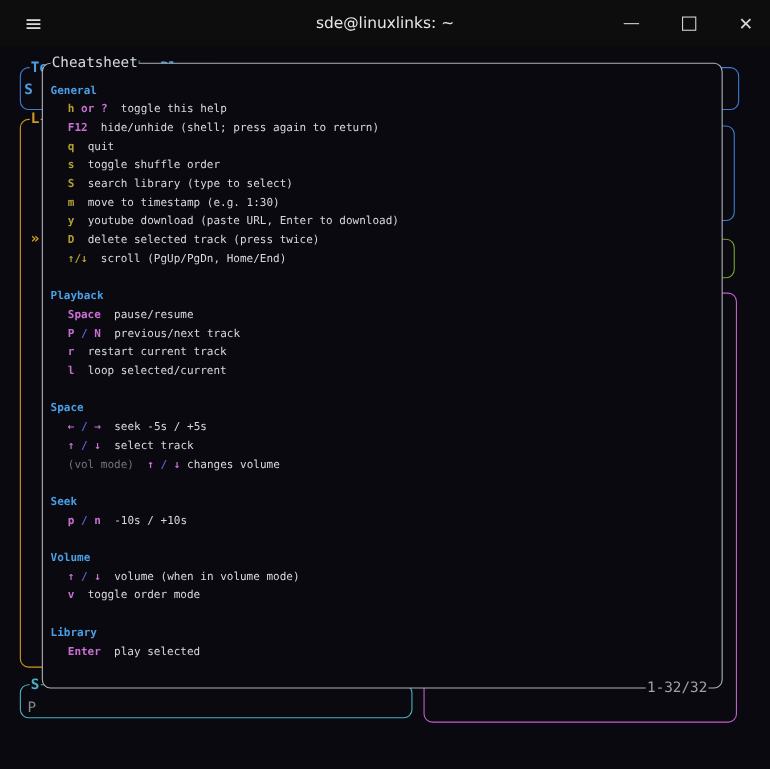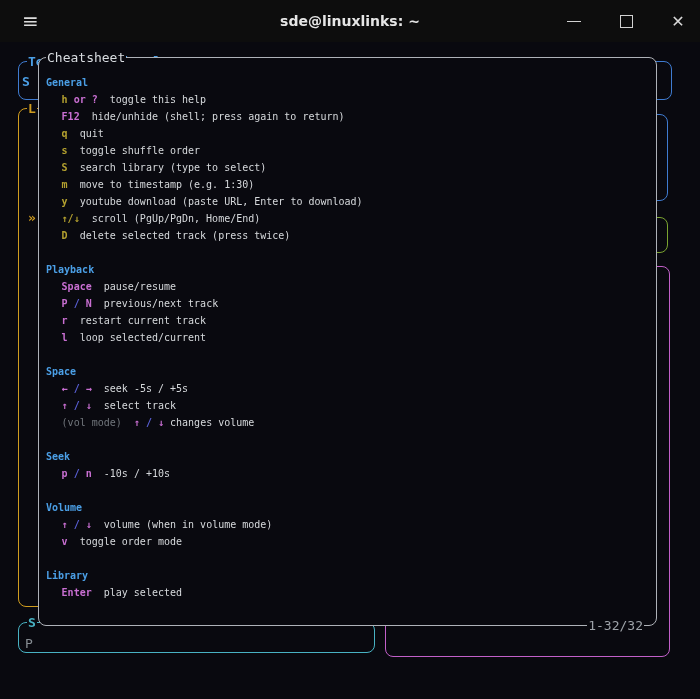--- a/index.html
+++ b/index.html
@@ -11,21 +11,21 @@
   #titlebar{
     position:absolute;left:0;top:0;width:700px;height:42px;background:#0d0d0d;
     font-family:"DejaVu Sans","Liberation Sans",sans-serif;
   }
   #menu-icon{
     position:absolute;left:22px;top:10px;width:24px;height:22px;
     color:#dcdcdc;font-size:20px;line-height:22px;text-align:left;cursor:pointer;
   }
   #win-title{
     position:absolute;left:0;top:0;width:100%;height:42px;line-height:42px;
-    text-align:center;color:#e6e6e6;font-size:14px;font-weight:bold;
+    text-align:center;color:#e6e6e6;font-size:14px;
   }
   #win-controls{
     position:absolute;right:8px;top:0;height:42px;display:flex;align-items:center;gap:24px;
   }
   .ctl{width:28px;height:28px;display:flex;align-items:center;justify-content:center;cursor:pointer;}
   #min-glyph{width:14px;height:0;border-top:1.5px solid #d2d2d2;display:block;}
   #max-glyph{width:11px;height:11px;border:1.5px solid #d2d2d2;display:block;}
   #close-btn{color:#d8d8d8;font-size:16px;}
   
   .tbox{position:absolute;border-radius:8px;box-sizing:border-box;}
@@ -112,22 +112,22 @@
     <span id="cheatsheet-title">Cheatsheet</span>
     <div id="cheatsheet-rows">
         <div class="cs-row"><span class="tok-hd">General</span></div>
         <div class="cs-row ind"><span class="tok-ky">h</span><span class="tok-tx"> </span><span class="tok-km">or</span><span class="tok-tx"> </span><span class="tok-km">?</span><span class="tok-tx">  toggle this help</span></div>
         <div class="cs-row ind"><span class="tok-km">F12</span><span class="tok-tx">  hide/unhide (shell; press again to return)</span></div>
         <div class="cs-row ind"><span class="tok-ky">q</span><span class="tok-tx">  quit</span></div>
         <div class="cs-row ind"><span class="tok-ky">s</span><span class="tok-tx">  toggle shuffle order</span></div>
         <div class="cs-row ind"><span class="tok-ky">S</span><span class="tok-tx">  search library (type to select)</span></div>
         <div class="cs-row ind"><span class="tok-ky">m</span><span class="tok-tx">  move to timestamp (e.g. 1:30)</span></div>
         <div class="cs-row ind"><span class="tok-ky">y</span><span class="tok-tx">  youtube download (paste URL, Enter to download)</span></div>
+        <div class="cs-row ind"><span class="tok-ky">D</span><span class="tok-tx">  delete selected track (press twice)</span></div>
         <div class="cs-row ind"><span class="tok-ky">↑/↓</span><span class="tok-tx">  scroll (PgUp/PgDn, Home/End)</span></div>
-        <div class="cs-row ind"><span class="tok-ky">D</span><span class="tok-tx">  delete selected track (press twice)</span></div>
         <div class="cs-row"></div>
         <div class="cs-row"><span class="tok-hd">Playback</span></div>
         <div class="cs-row ind"><span class="tok-km">Space</span><span class="tok-tx">  pause/resume</span></div>
         <div class="cs-row ind"><span class="tok-km">P</span><span class="tok-tx"> </span><span class="tok-sp">/</span><span class="tok-tx"> </span><span class="tok-km">N</span><span class="tok-tx">  previous/next track</span></div>
         <div class="cs-row ind"><span class="tok-km">r</span><span class="tok-tx">  restart current track</span></div>
         <div class="cs-row ind"><span class="tok-km">l</span><span class="tok-tx">  loop selected/current</span></div>
         <div class="cs-row"></div>
         <div class="cs-row"><span class="tok-hd">Space</span></div>
         <div class="cs-row ind"><span class="tok-km">←</span><span class="tok-tx"> </span><span class="tok-sp">/</span><span class="tok-tx"> </span><span class="tok-km">→</span><span class="tok-tx">  seek -5s / +5s</span></div>
         <div class="cs-row ind"><span class="tok-km">↑</span><span class="tok-tx"> </span><span class="tok-sp">/</span><span class="tok-tx"> </span><span class="tok-km">↓</span><span class="tok-tx">  select track</span></div>

